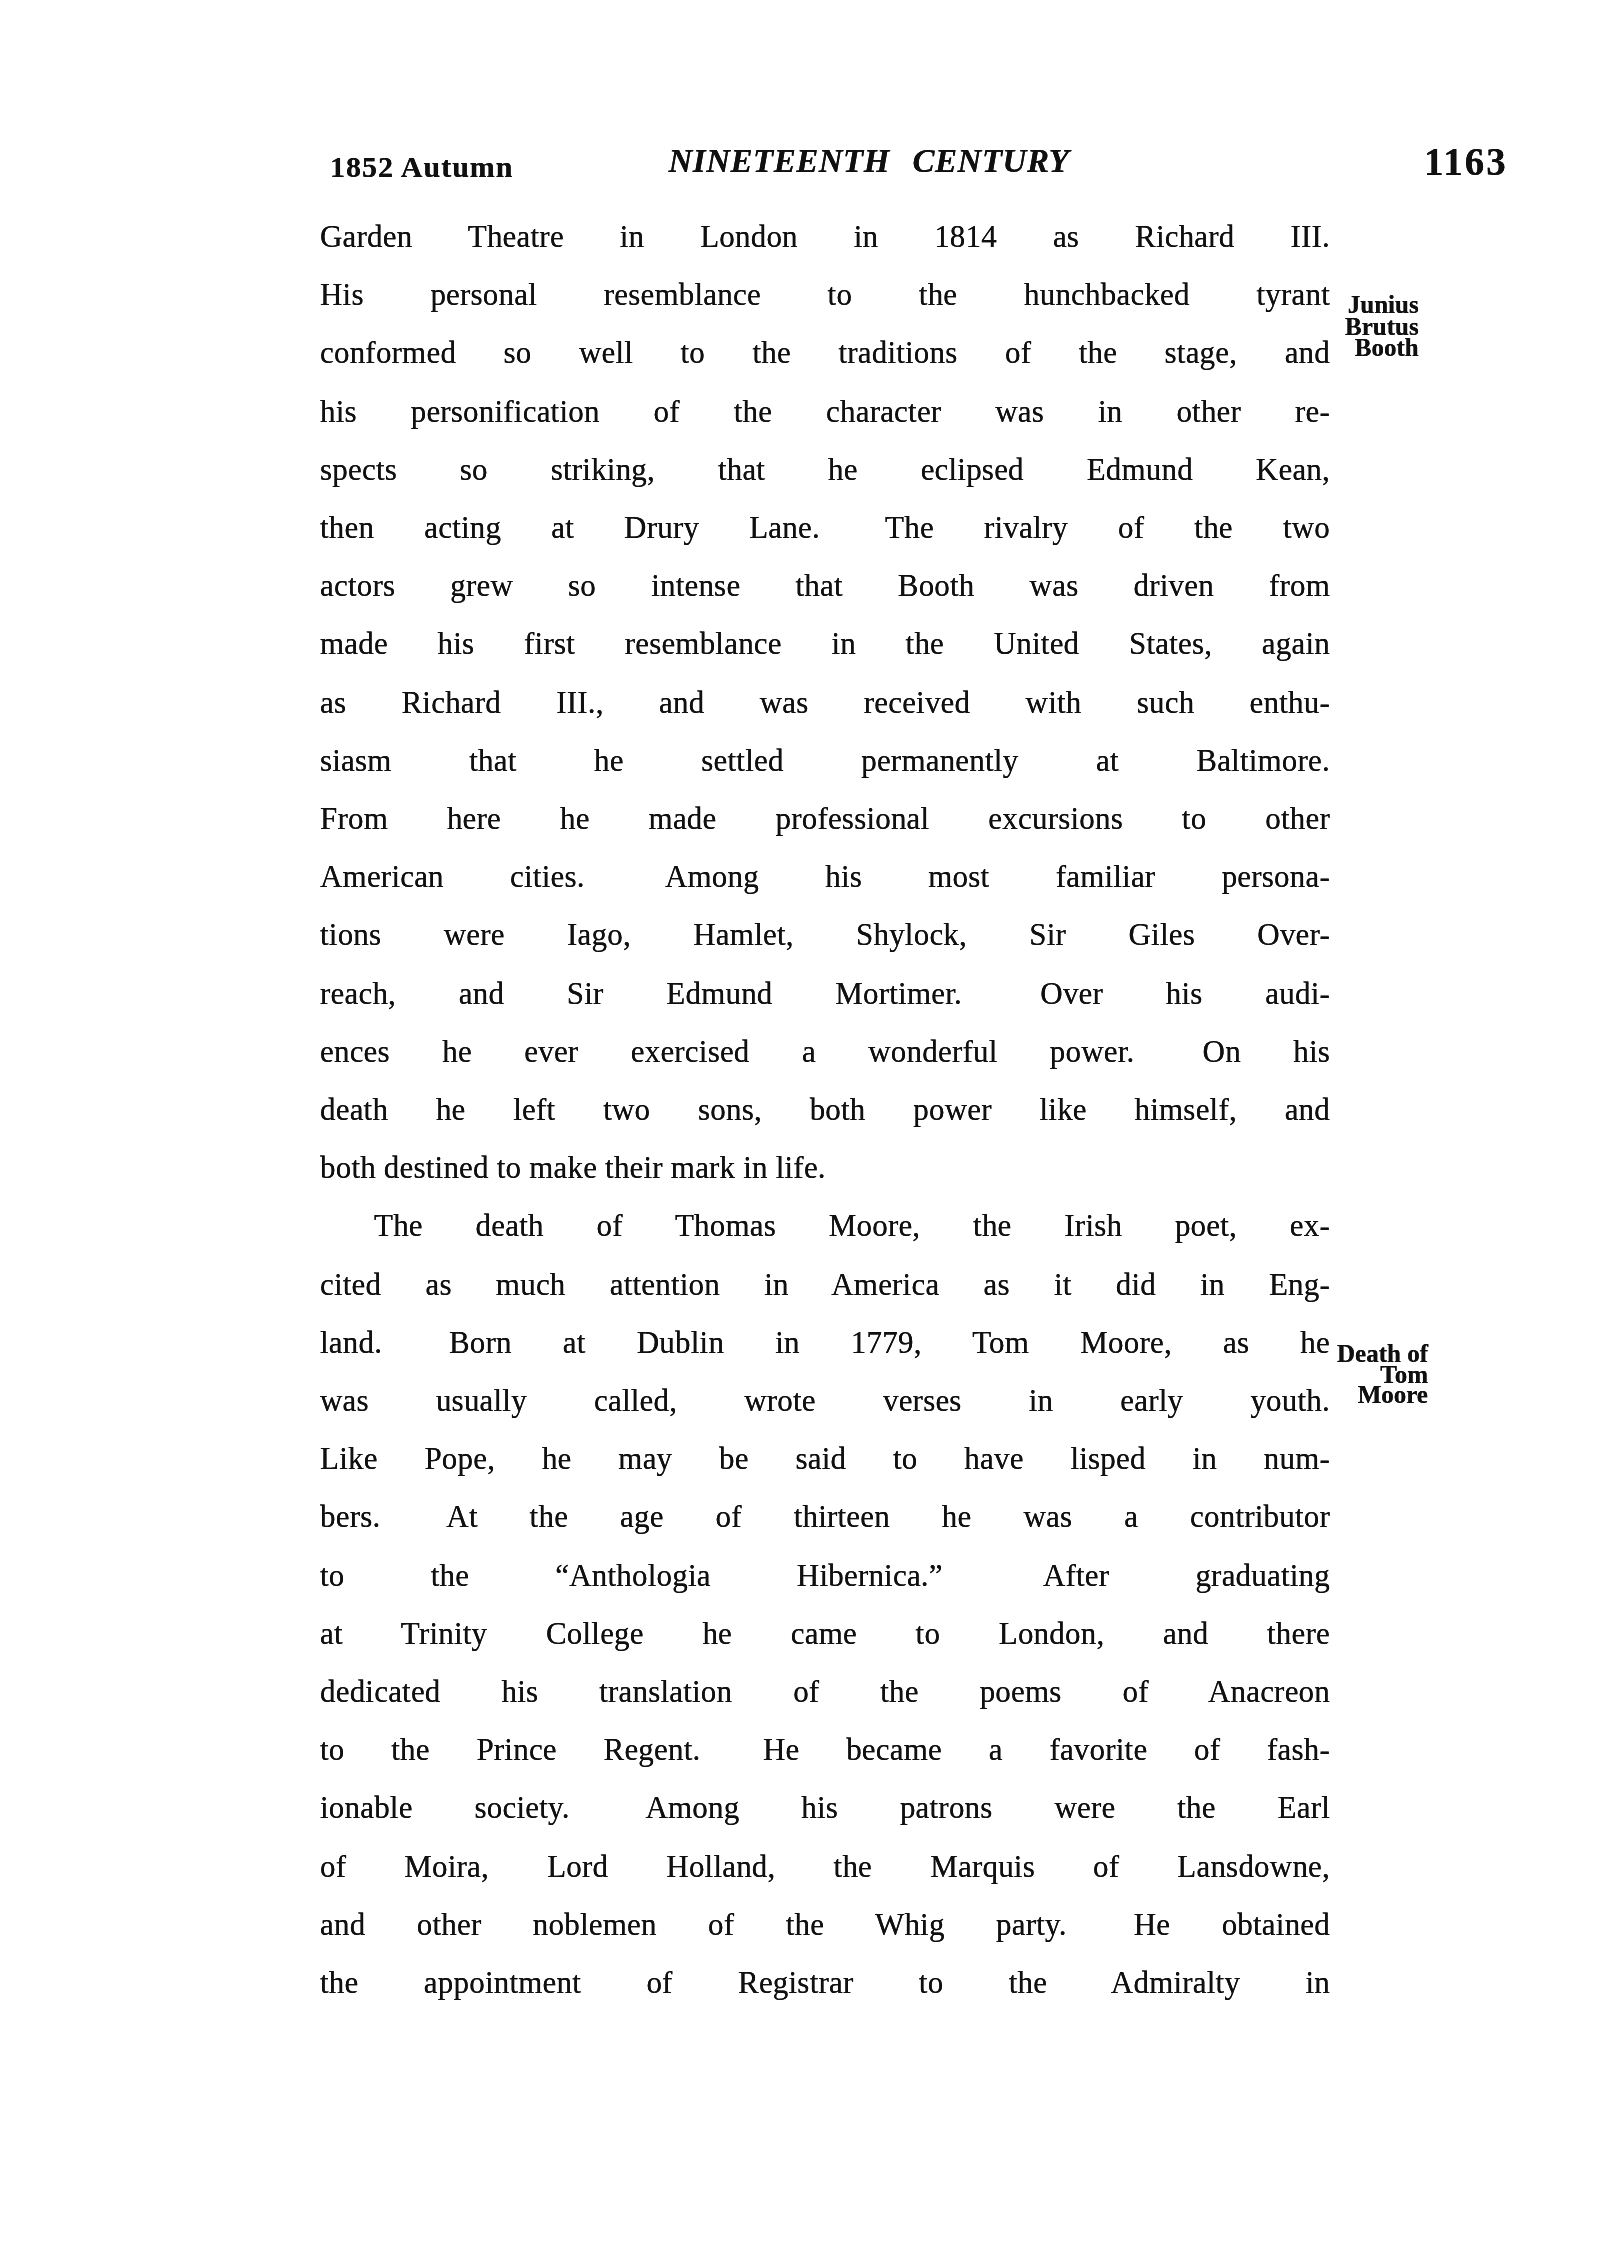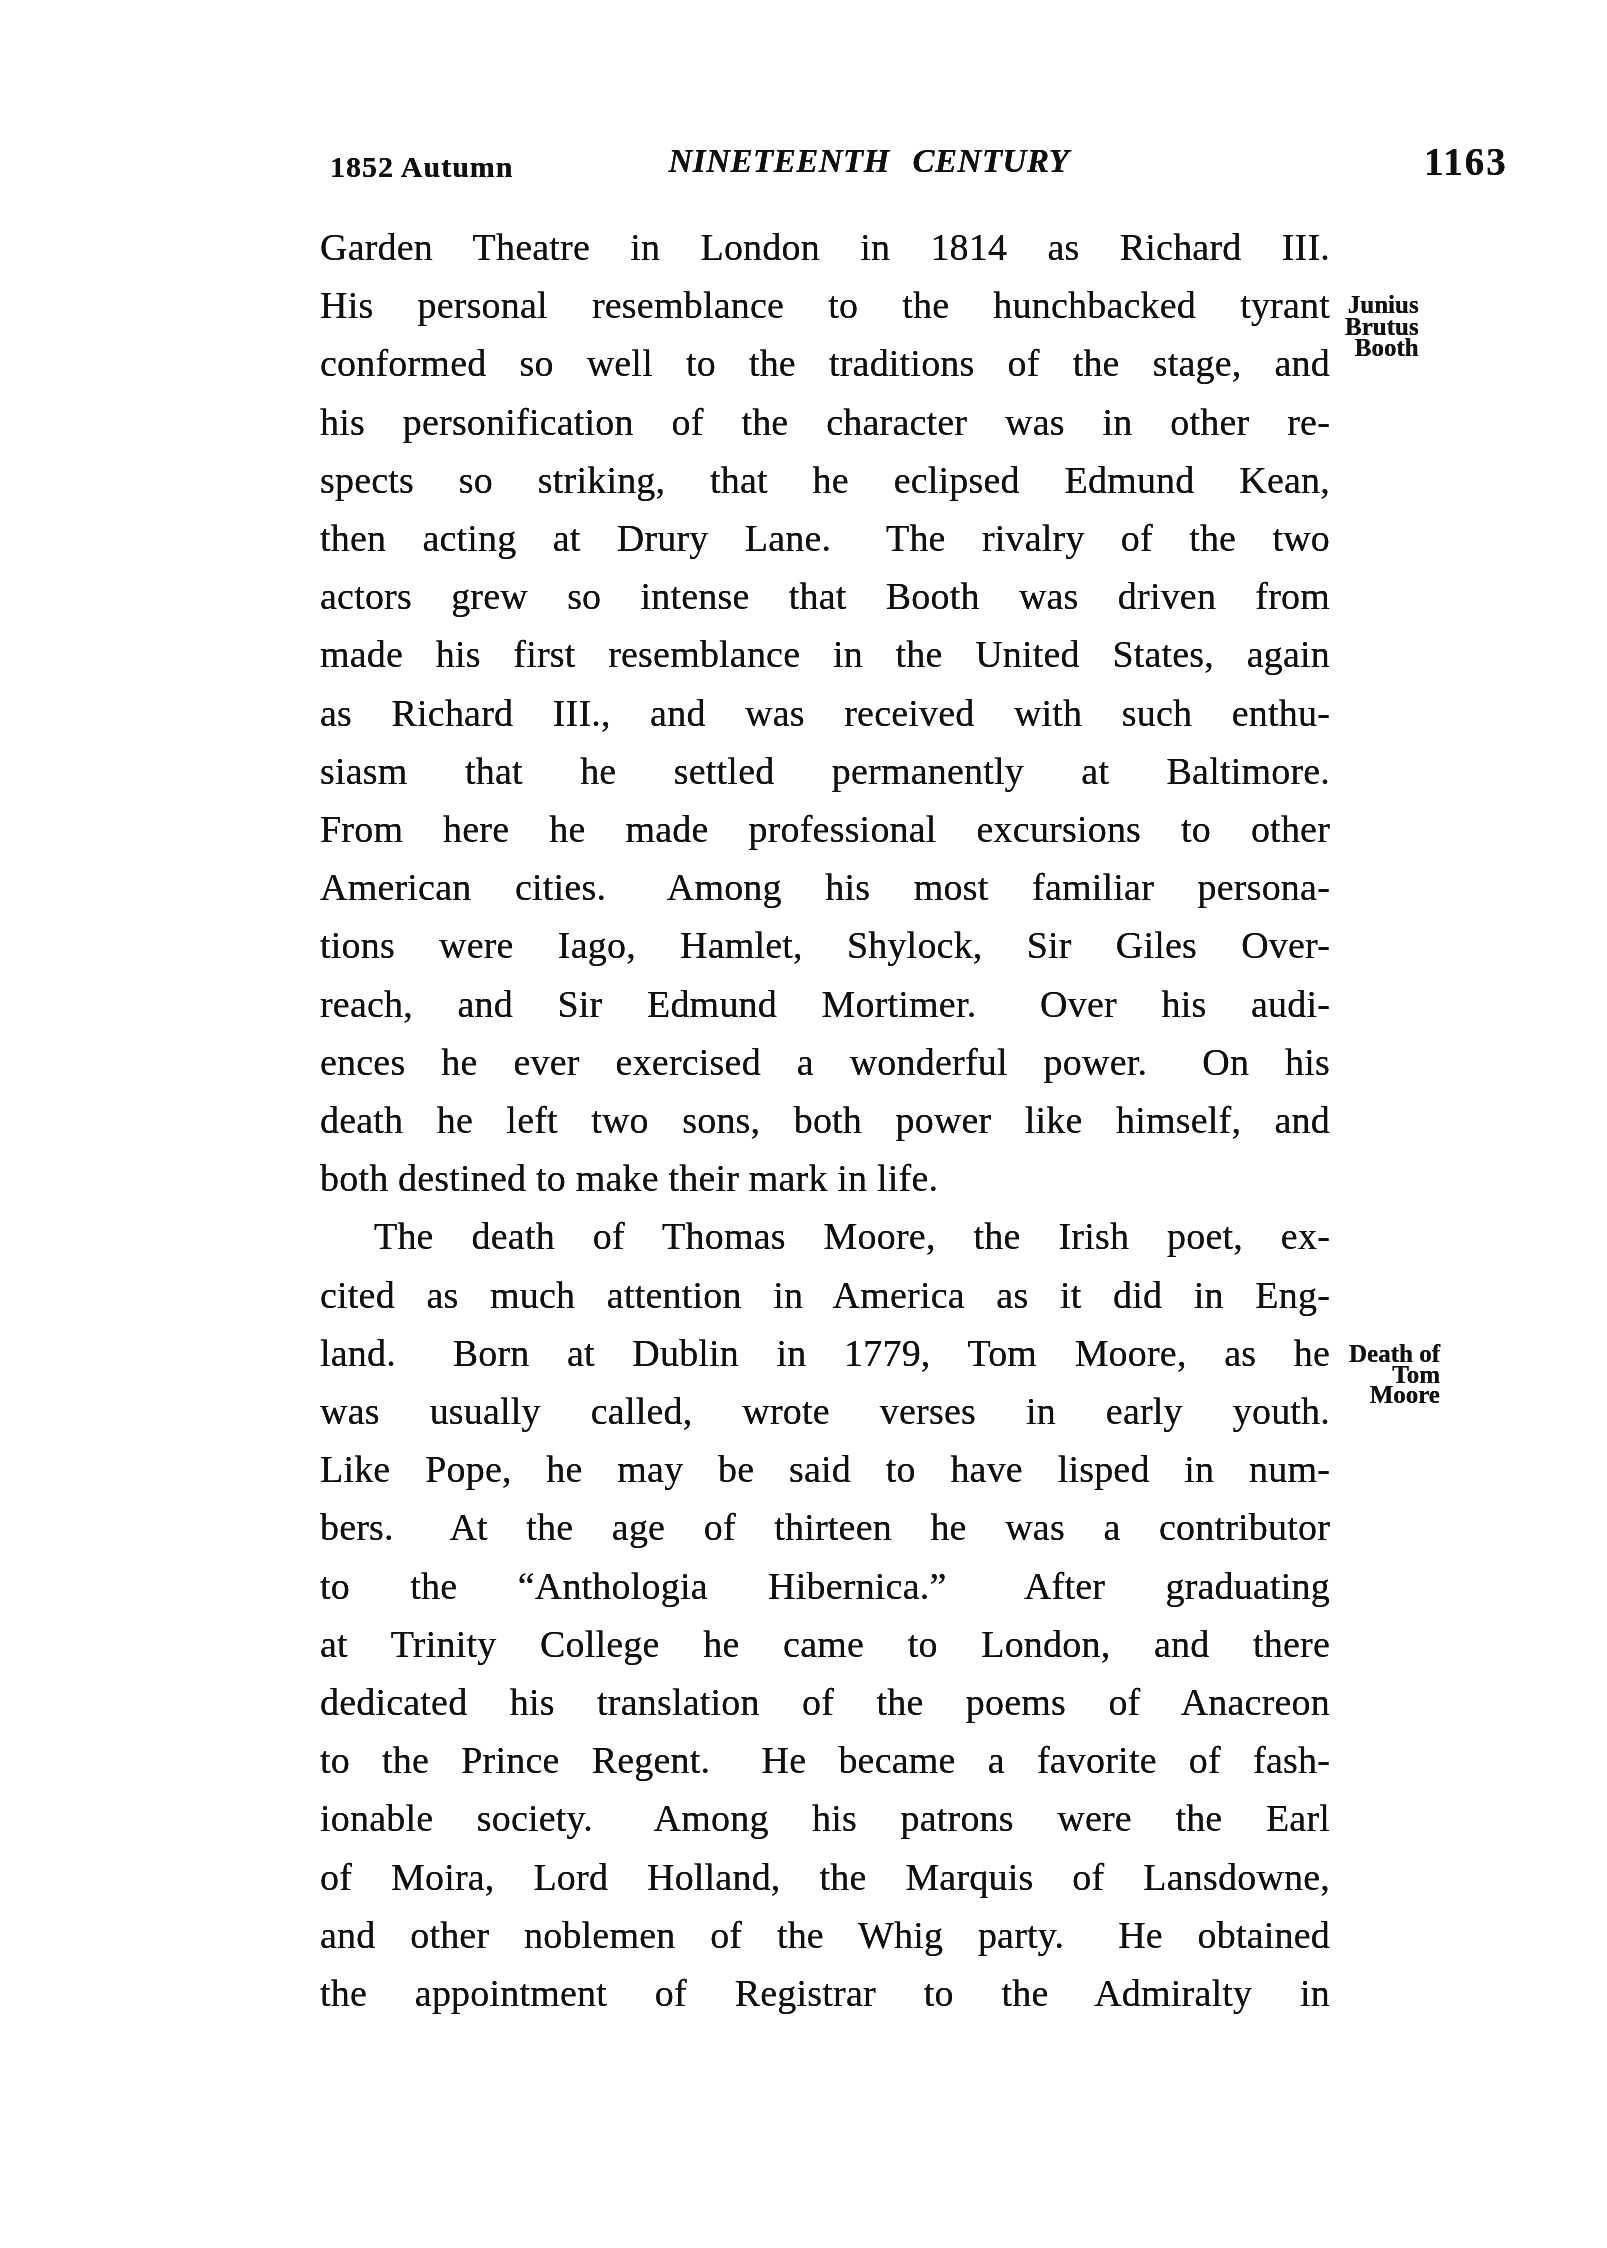--- a/index.html
+++ b/index.html
@@ -37,39 +37,39 @@
     position: absolute;
     left: 1408px; top: 139px;
     font-size: 39px;
     font-weight: bold;
     letter-spacing: 2px;
     text-shadow: 0 0 0.5px currentColor;
     margin-left: 16px;
   }
   .body-text {
     position: absolute;
-    left: 320px; top: 218px;
+    left: 320px; top: 208px;
     width: 1010px;
-    font-size: 38px;
+    font-size: 31px;
     line-height: 58.2px;
     letter-spacing: 0.2px;
     text-shadow: 0 0 0.5px currentColor;
   }
   .line { text-align: justify; text-align-last: justify; }
   .line.para-end { text-align-last: left; }
   .line.indent { text-indent: 54px; }
   .margin-note {
     position: absolute;
     font-weight: bold;
     text-shadow: 0 0 0.4px currentColor;
     white-space: nowrap;
     text-align: right;
   }
   .note-1 { left: 1345px; top: 294px;  font-size: 25px; line-height: 21.5px; }
-  .note-2 { left: 1337px; top: 1344px; font-size: 25px; line-height: 20.5px; margin-left: 12px; }
+  .note-2 { left: 1337px; top: 1344px; font-size: 25px; line-height: 20.5px; }
 </style>
 </head>
 <body>
 
 <div class="page">
   <div>
     <span class="running-head">1852 Autumn</span>
     <span class="journal-title">NINETEENTH CENTURY</span>
     <span class="page-number">1163</span>
   </div>

